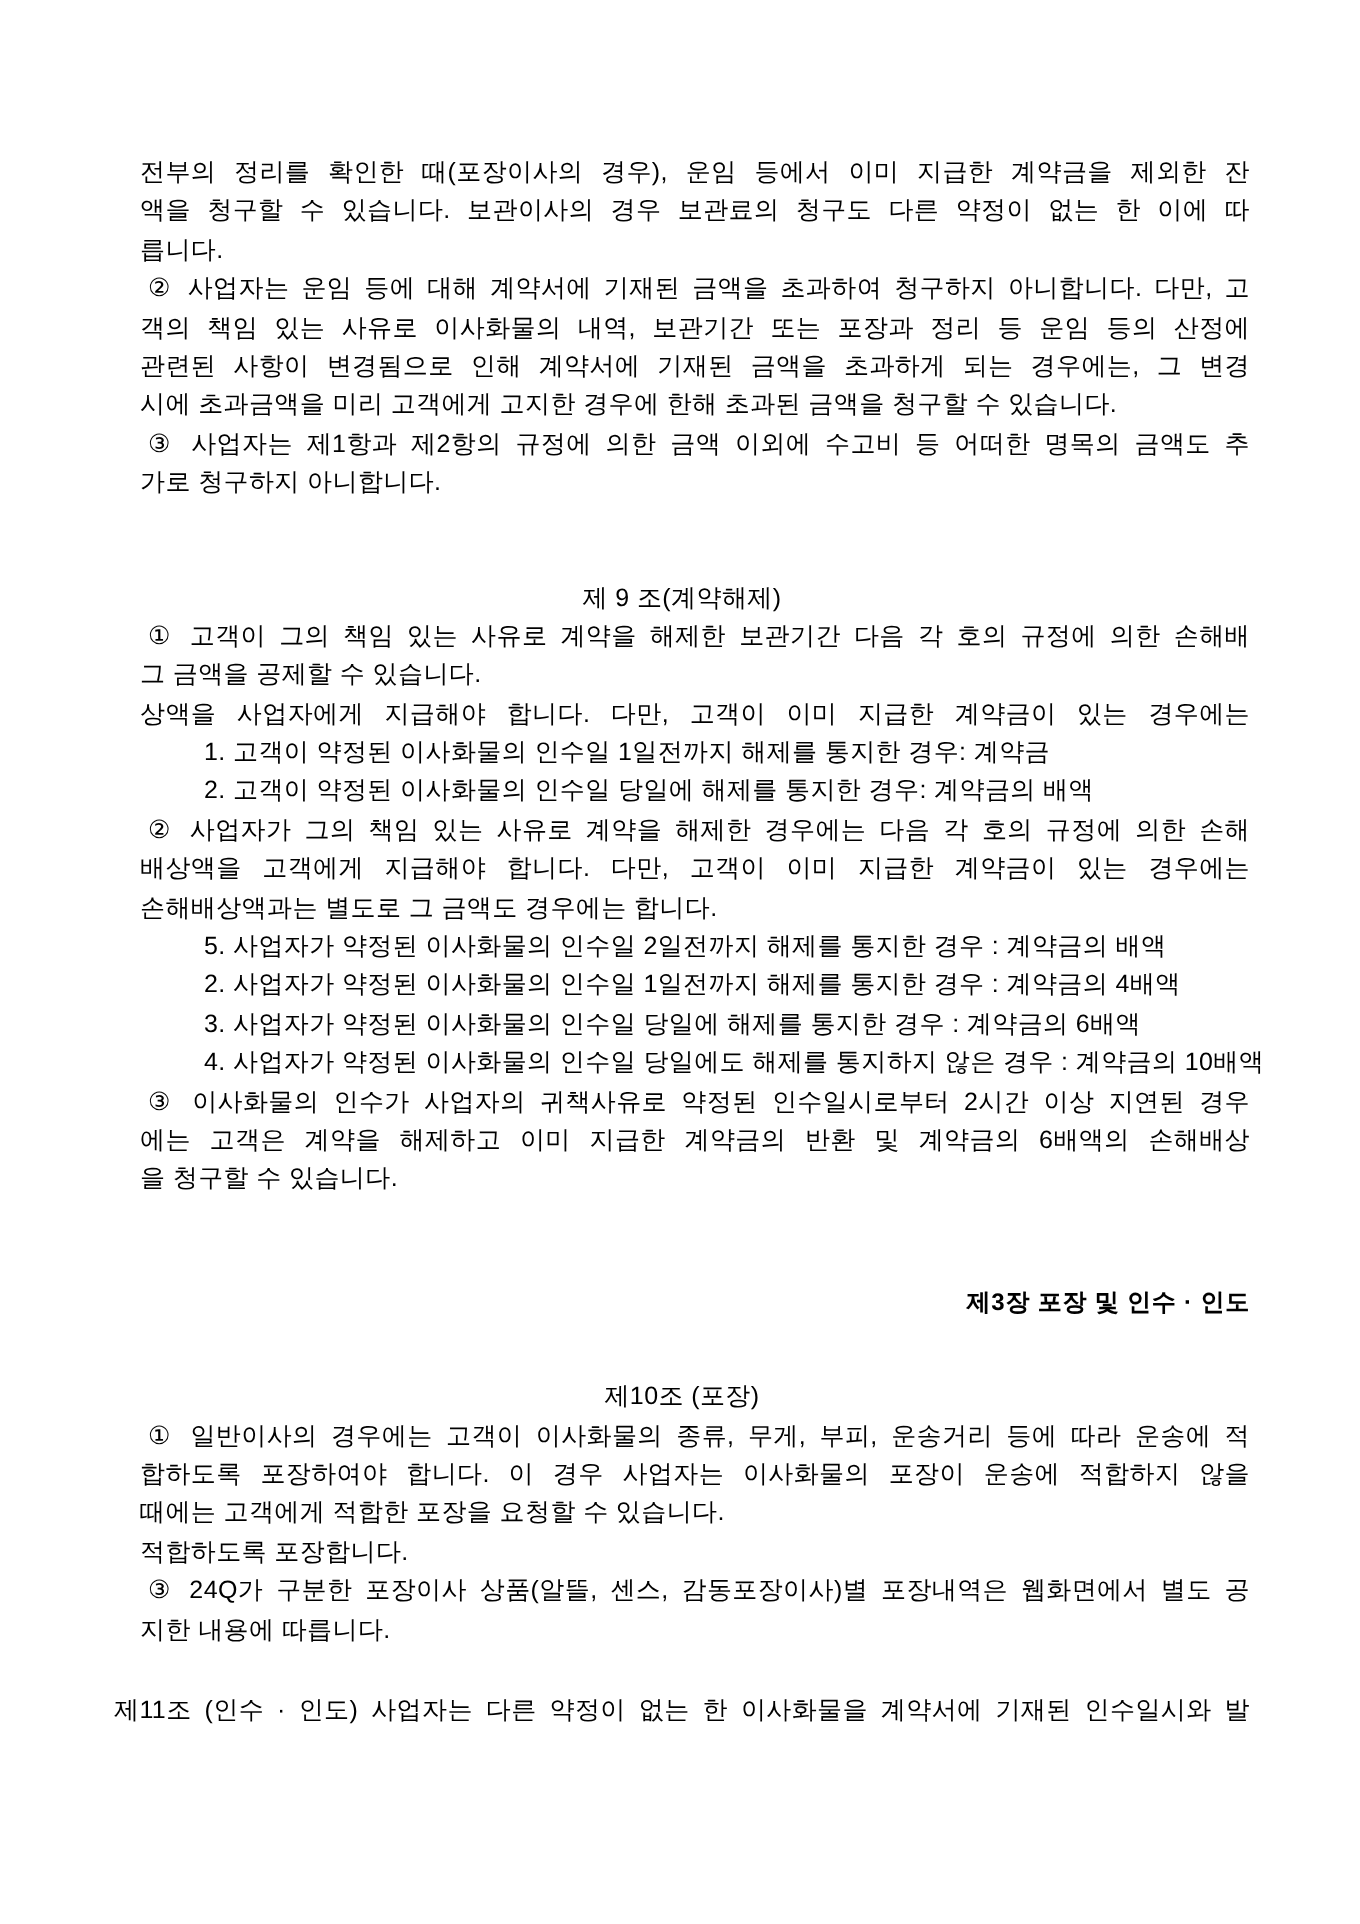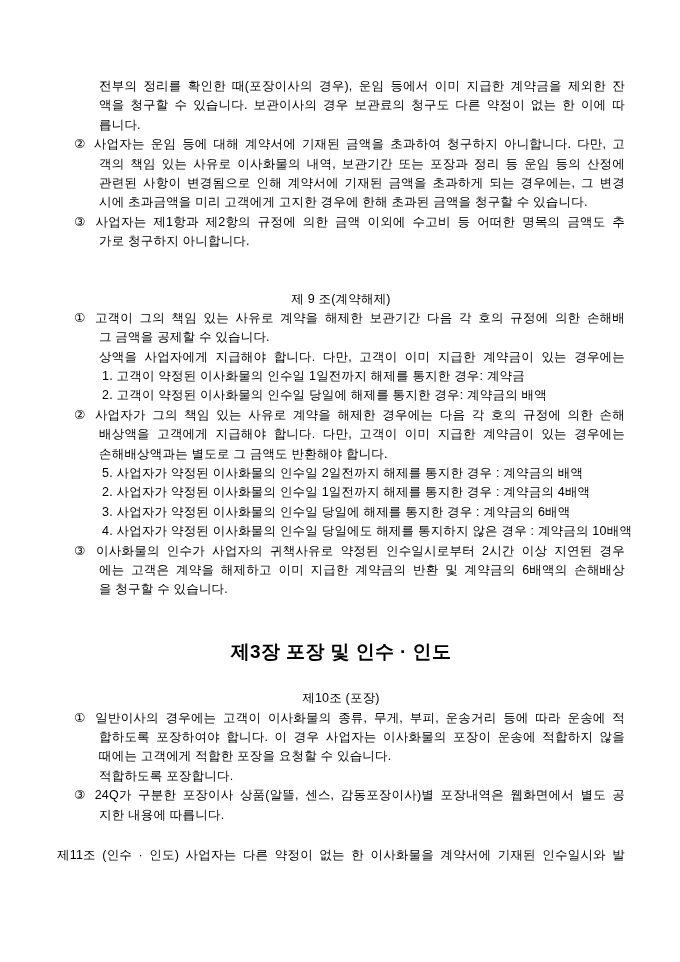--- a/index.html
+++ b/index.html
@@ -34,33 +34,33 @@
   }
   .just {
     text-align: justify;
     text-align-last: justify;
     text-justify: inter-word;
     white-space: normal;
     overflow: hidden;
   }
   .ml0  { margin-left: 0; text-align: center; }
   .ml17 { margin-left: 17px; }
-  .ml31 { margin-left: 42px; }
+  .ml31 { margin-left: 13px; }
   .ml45 { margin-left: 45px; }
   .article {
     height: 19.4px;
     line-height: 19.4px;
     white-space: nowrap;
   }
   .chapter {
     height: 19.4px;
     line-height: 19.4px;
-    text-align: center;
+    text-align: right;
     font-weight: bold;
-    font-size: 19px;
+    font-size: 12px;
     letter-spacing: 0.4px;
   }
 </style>
 </head>
 <body>
 
 <div id="page" style="background: rgb(255, 255, 255);">
   <div id="doc" style="color: rgb(0, 0, 0);">
       <div class="block">
         <div class="line ml31 just">전부의 정리를 확인한 때(포장이사의 경우), 운임 등에서 이미 지급한 계약금을 제외한 잔</div>
@@ -83,21 +83,21 @@
         <div class="line ml31">그 금액을 공제할 수 있습니다.</div>
         <div class="line ml31 just">상액을 사업자에게 지급해야 합니다. 다만, 고객이 이미 지급한 계약금이 있는 경우에는</div>
       </div>
       <div class="block">
         <div class="line ml45">1. 고객이 약정된 이사화물의 인수일 1일전까지 해제를 통지한 경우: 계약금</div>
         <div class="line ml45">2. 고객이 약정된 이사화물의 인수일 당일에 해제를 통지한 경우: 계약금의 배액</div>
       </div>
       <div class="block">
         <div class="line ml17 just">② 사업자가 그의 책임 있는 사유로 계약을 해제한 경우에는 다음 각 호의 규정에 의한 손해</div>
         <div class="line ml31 just">배상액을 고객에게 지급해야 합니다. 다만, 고객이 이미 지급한 계약금이 있는 경우에는</div>
-        <div class="line ml31">손해배상액과는 별도로 그 금액도 반환해야 합니다.</div>
+        <div class="line ml31">손해배상액과는 별도로 그 금액도 경우에는 합니다.</div>
       </div>
       <div class="block">
         <div class="line ml45">5. 사업자가 약정된 이사화물의 인수일 2일전까지 해제를 통지한 경우 : 계약금의 배액</div>
         <div class="line ml45">2. 사업자가 약정된 이사화물의 인수일 1일전까지 해제를 통지한 경우 : 계약금의 4배액</div>
         <div class="line ml45">3. 사업자가 약정된 이사화물의 인수일 당일에 해제를 통지한 경우 : 계약금의 6배액</div>
         <div class="line ml45">4. 사업자가 약정된 이사화물의 인수일 당일에도 해제를 통지하지 않은 경우 : 계약금의 10배액</div>
       </div>
       <div class="block">
         <div class="line ml17 just">③ 이사화물의 인수가 사업자의 귀책사유로 약정된 인수일시로부터 2시간 이상 지연된 경우</div>
         <div class="line ml31 just">에는 고객은 계약을 해제하고 이미 지급한 계약금의 반환 및 계약금의 6배액의 손해배상</div>

